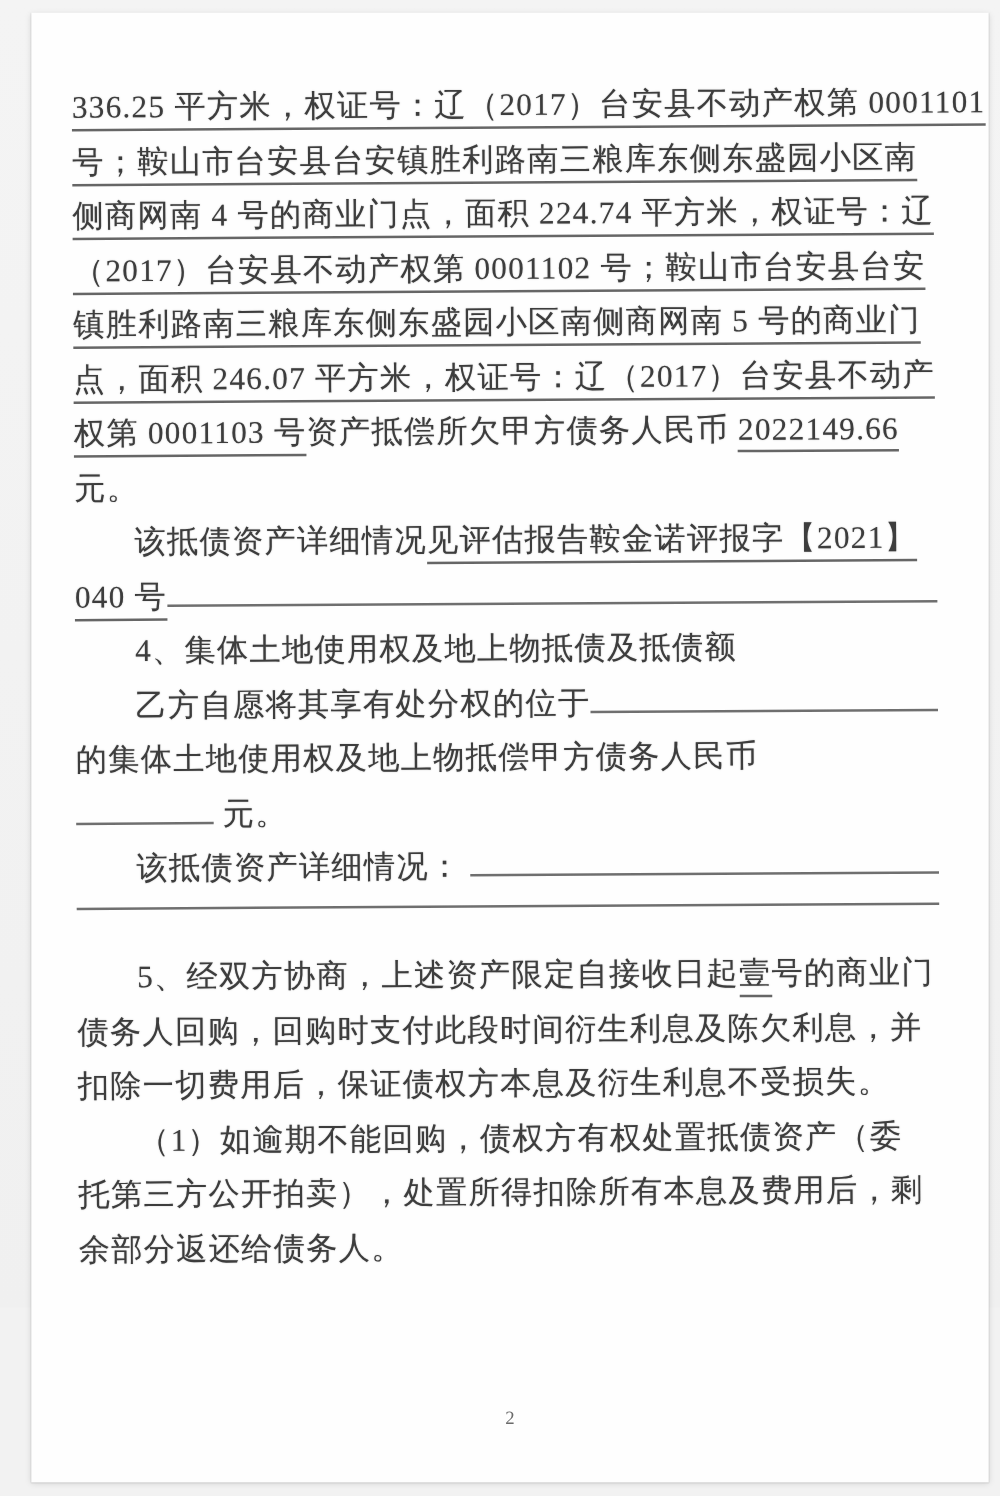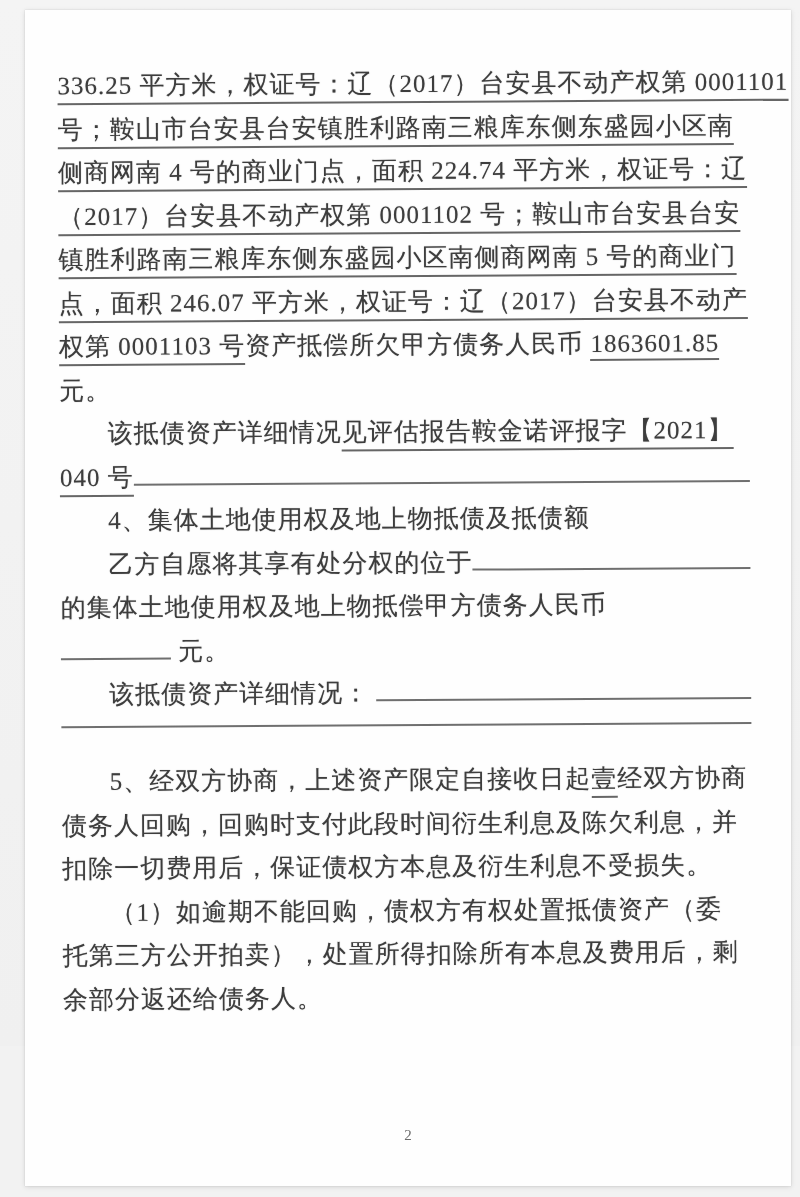--- a/index.html
+++ b/index.html
@@ -75,31 +75,31 @@
 
 <div class="backdrop">
   <div class="paper">
     <div class="content" id="doc-body">
         <div class="line"><span class="seg u">336.25 平方米，权证号：辽（2017）台安县不动产权第 0001101</span></div>
         <div class="line"><span class="seg u">号；鞍山市台安县台安镇胜利路南三粮库东侧东盛园小区南</span></div>
         <div class="line"><span class="seg u">侧商网南 4 号的商业门点，面积 224.74 平方米，权证号：辽</span></div>
         <div class="line"><span class="seg u">（2017）台安县不动产权第 0001102 号；鞍山市台安县台安</span></div>
         <div class="line"><span class="seg u">镇胜利路南三粮库东侧东盛园小区南侧商网南 5 号的商业门</span></div>
         <div class="line"><span class="seg u">点，面积 246.07 平方米，权证号：辽（2017）台安县不动产</span></div>
-        <div class="line"><span class="seg u">权第 0001103 号</span><span class="seg">资产抵偿所欠甲方债务人民币 </span><span class="seg u">1863601.85</span></div>
+        <div class="line"><span class="seg u">权第 0001103 号</span><span class="seg">资产抵偿所欠甲方债务人民币 </span><span class="seg u">2022149.66</span></div>
         <div class="line"><span class="seg">元。</span></div>
         <div class="line indent"><span class="seg">该抵债资产详细情况</span><span class="seg u">见评估报告鞍金诺评报字【2021】</span></div>
         <div class="line"><span class="seg u">040 号</span><span class="blank fill"></span></div>
         <div class="line indent"><span class="seg">4、集体土地使用权及地上物抵债及抵债额</span></div>
         <div class="line indent"><span class="seg">乙方自愿将其享有处分权的位于</span><span class="blank fill"></span></div>
         <div class="line"><span class="seg">的集体土地使用权及地上物抵偿甲方债务人民币</span></div>
         <div class="line"><span class="blank" style="width: 110px;"></span><span class="seg"> 元。</span></div>
         <div class="line indent"><span class="seg">该抵债资产详细情况： </span><span class="blank fill"></span></div>
         <div class="line"><span class="blank fill"></span></div>
-        <div class="line indent"><span class="seg">5、经双方协商，上述资产限定自接收日起</span><span class="seg u">壹</span><span class="seg">经双方协商</span></div>
+        <div class="line indent"><span class="seg">5、经双方协商，上述资产限定自接收日起</span><span class="seg u">壹</span><span class="seg">号的商业门</span></div>
         <div class="line"><span class="seg">债务人回购，回购时支付此段时间衍生利息及陈欠利息，并</span></div>
         <div class="line"><span class="seg">扣除一切费用后，保证债权方本息及衍生利息不受损失。</span></div>
         <div class="line indent"><span class="seg">（1）如逾期不能回购，债权方有权处置抵债资产（委</span></div>
         <div class="line"><span class="seg">托第三方公开拍卖），处置所得扣除所有本息及费用后，剩</span></div>
         <div class="line"><span class="seg">余部分返还给债务人。</span></div>
       </div>
     <div class="page-number">2</div>
   </div>
 </div>
 

